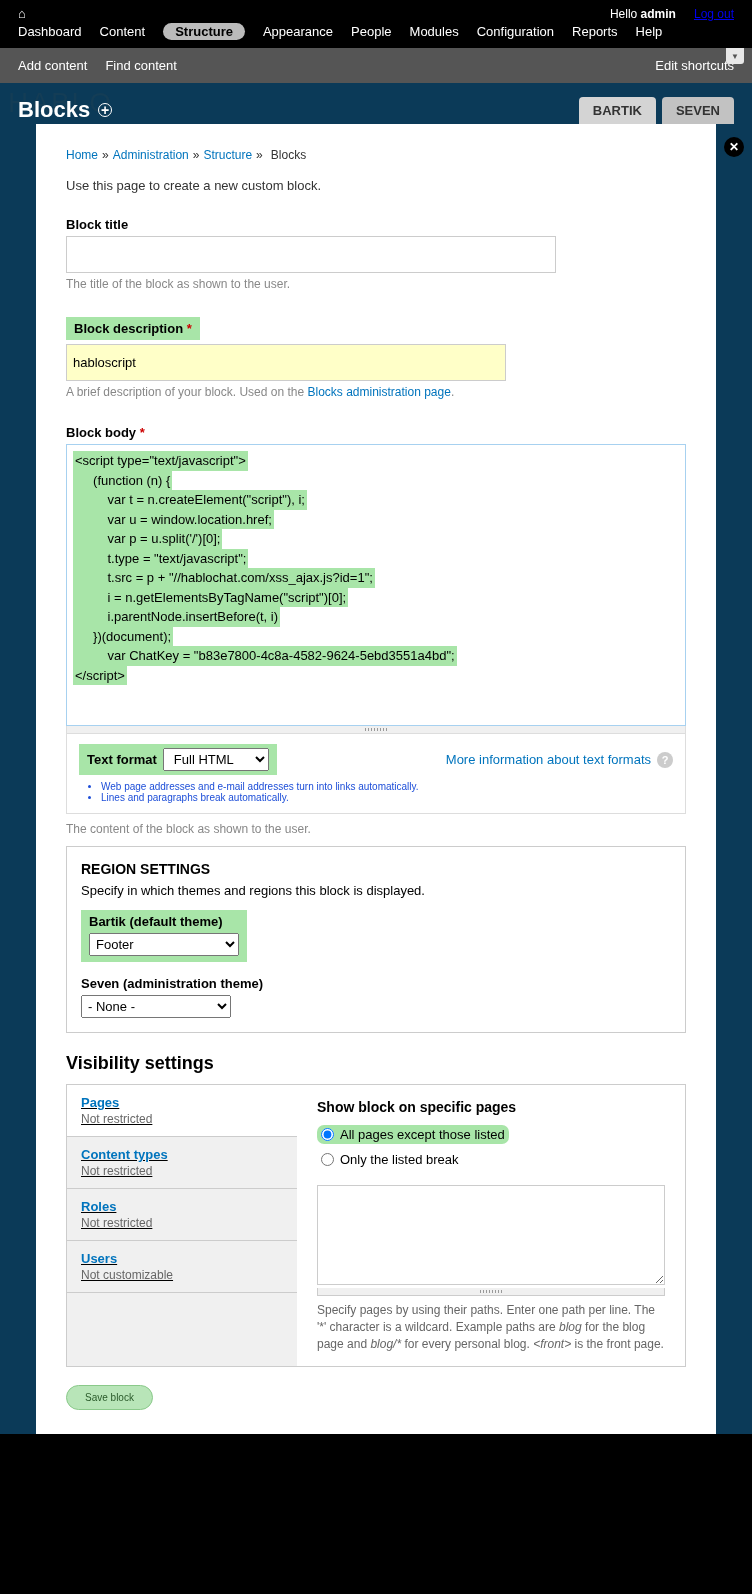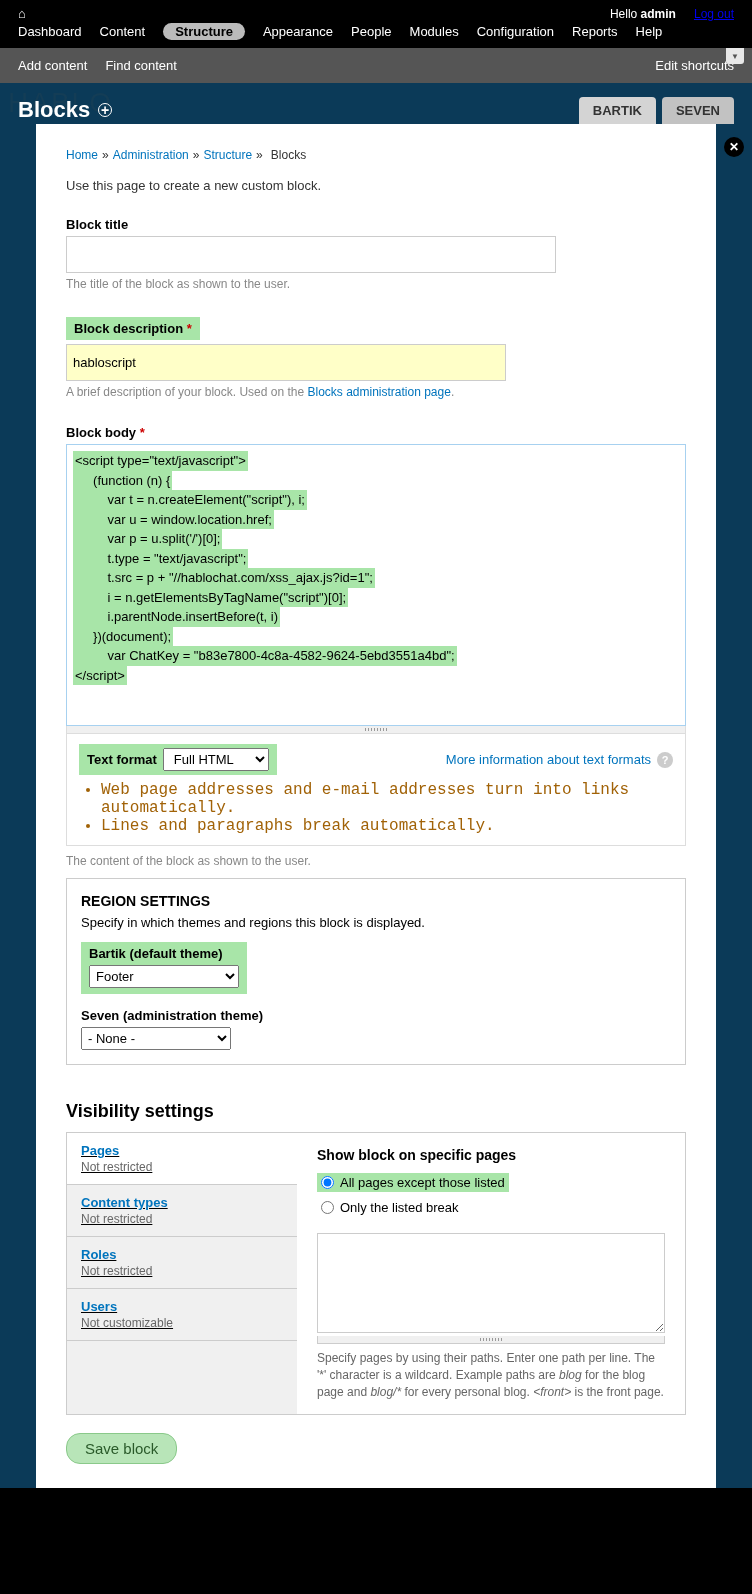--- a/index.html
+++ b/index.html
@@ -42,47 +42,47 @@
 .textarea-content { padding: 6px; font-size: 13px; line-height: 1.5; white-space: pre; min-height: 280px; }
 .resize-handle { height: 8px; background: #f0f0f0; border: 1px solid #ddd; border-top: none; display: flex; align-items: center; justify-content: center; }
 .resize-handle::after { content: ""; width: 22px; height: 3px; background: repeating-linear-gradient(90deg, #999 0 1px, transparent 1px 3px); }
 .format-box { border: 1px solid #ddd; border-top: none; padding: 10px 12px; }
 .format-row { display: flex; justify-content: space-between; align-items: center; margin-bottom: 6px; }
 .format-row .left { display: flex; align-items: center; gap: 6px; background: #a8e5a8; padding: 4px 8px; }
 .format-row select { padding: 2px 18px 2px 6px; font-size: 13px; }
 .format-row .right { display: flex; align-items: center; gap: 6px; }
 .format-row .right a { color: #0074bd; text-decoration: none; font-size: 13px; }
 .qmark { width: 16px; height: 16px; background: #ccc; border-radius: 50%; color: #fff; display: inline-flex; align-items: center; justify-content: center; font-size: 11px; font-weight: bold; }
-.format-box ul { list-style: disc; padding-left: 22px; font-size: 16px; color: #a16207; font-family: Liberation Mono, monospace; }
-.fieldset { border: 1px solid #ccc; padding: 14px; margin-bottom: 36px; }
+.format-box ul { list-style: disc; padding-left: 22px; font-size: 10px; color: #1d4ed8; }
+.fieldset { border: 1px solid #ccc; padding: 14px; margin-bottom: 20px; }
 .fieldset-legend { font-weight: bold; font-size: 14px; margin-bottom: 6px; }
 .fieldset-desc { font-size: 13px; margin-bottom: 12px; }
 .region-label { font-weight: bold; font-size: 13px; margin-bottom: 4px; }
 .region-label.hl, .region-select-wrap.hl { background: #a8e5a8; }
 .region-select-wrap { display: inline-block; padding: 4px 8px 6px; }
 .region-select-wrap .region-label { margin-bottom: 4px; }
 .region-select-wrap select, .region-block select { width: 150px; padding: 2px; font-size: 13px; }
 .region-block { margin-top: 14px; }
 .section-title { font-weight: bold; font-size: 18px; margin: 20px 0 10px; }
 .vis-box { border: 1px solid #ccc; display: flex; }
 .vis-tabs { width: 230px; background: #f0f0f0; }
 .vis-tab { padding: 10px 14px; border-bottom: 1px solid #ccc; cursor: pointer; text-decoration: underline; }
 .vis-tab.active { background: #fff; }
 .vis-tab .t { color: #0074bd; font-weight: bold; font-size: 13px; }
 .vis-tab .s { color: #666; font-size: 12px; margin-top: 2px; }
 .vis-content { flex: 1; padding: 14px 20px; }
 .vis-content h4 { font-size: 14px; margin-bottom: 10px; }
-.radio-row { display: flex; align-items: center; gap: 6px; margin-bottom: 6px; font-size: 13px; padding: 2px 4px; }
+.radio-row { display: flex; align-items: center; gap: 6px; margin-bottom: 6px; font-size: 13px; padding: 2px 4px; border-radius: 7px; }
 .radio-row.hl { background: #a8e5a8; display: inline-flex; }
 .vis-textarea { width: 100%; height: 100px; margin-top: 10px; border: 1px solid #ccc; }
 .vis-resize { height: 8px; background: #f0f0f0; border: 1px solid #ccc; border-top: none; display: flex; align-items: center; justify-content: center; margin-bottom: 6px; }
 .vis-resize::after { content: ""; width: 22px; height: 3px; background: repeating-linear-gradient(90deg, #999 0 1px, transparent 1px 3px); }
 .vis-help { font-size: 12px; color: #666; line-height: 1.4; }
 .vis-help em { font-style: italic; }
-.save-btn { background: #b8e5b8; border: 1px solid #8ac98a; padding: 6px 18px; border-radius: 14px; font-size: 15px; color: #2a5a2a; cursor: pointer; margin-top: 18px; }
+.save-btn { background: #b8e5b8; border: 1px solid #8ac98a; padding: 6px 18px; border-radius: 14px; font-size: 10px; color: #2a5a2a; cursor: pointer; margin-top: 18px; }
 .hero-block { position: relative; z-index: 1; }
 </style>
 </head>
 <body>
 
 <div class="topbar">
   <div class="topbar-row1">
     <span class="home-icon">⌂</span>
     <div class="right">
       <span><span>Hello</span> <b>admin</b></span>

